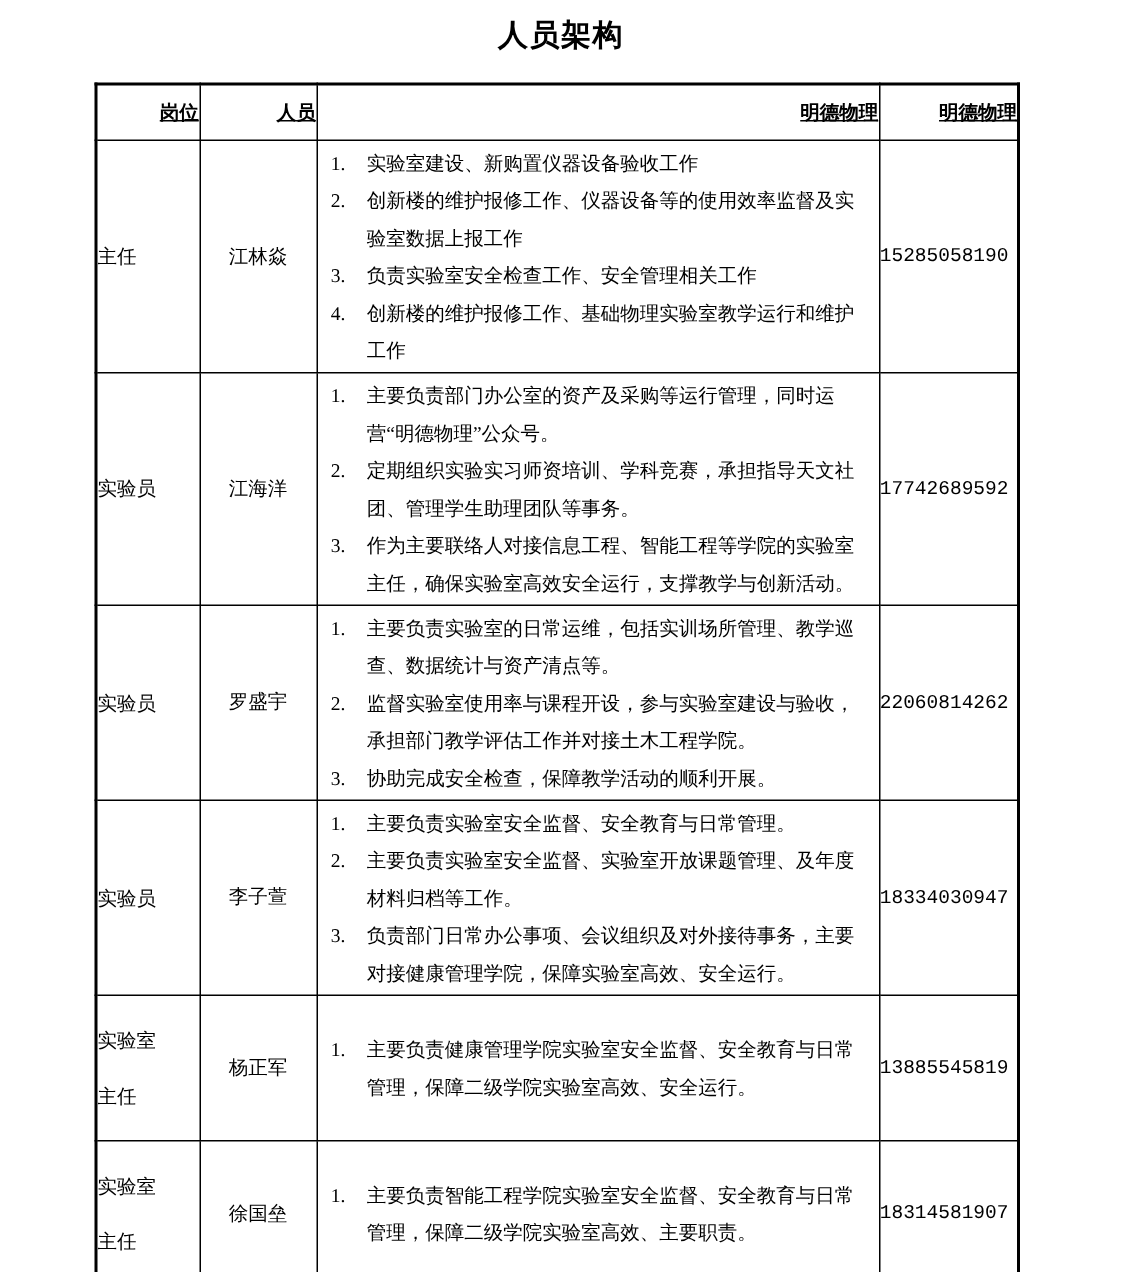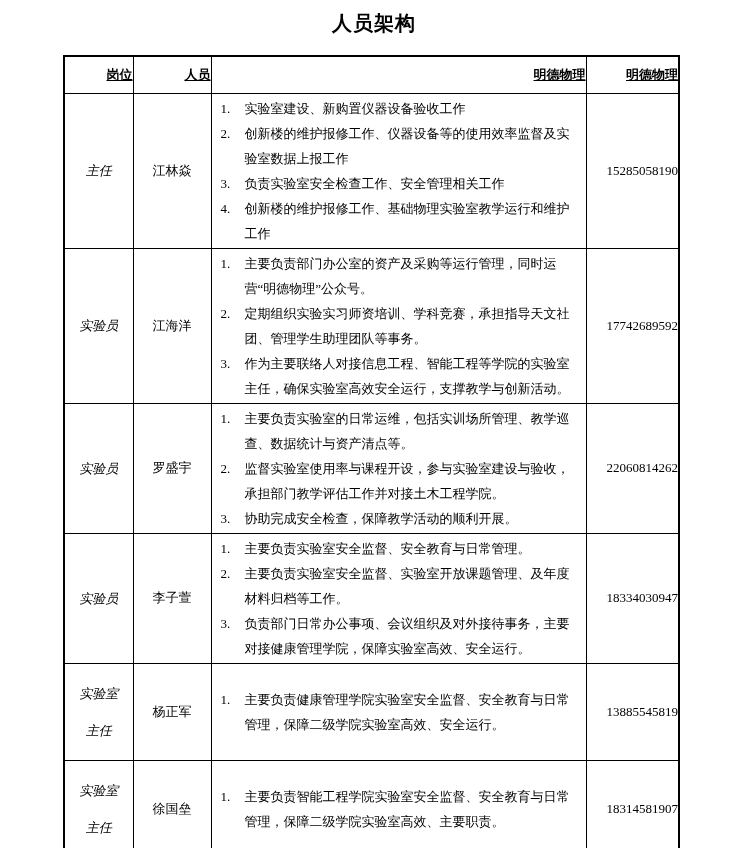--- a/index.html
+++ b/index.html
@@ -51,25 +51,24 @@
     text-decoration:underline;
   }
   
   .org-table tbody tr:nth-child(1){height:151px;}
   .org-table tbody tr:nth-child(2){height:154px;}
   .org-table tbody tr:nth-child(3){height:126px;}
   .org-table tbody tr:nth-child(4){height:125px;}
   .org-table tbody tr:nth-child(5){height:97px;}
   .org-table tbody tr:nth-child(6){height:98px;}
   td.cell-pos{
-    text-align:center;
+    text-align:left;
     vertical-align:middle;
     white-space:pre-line;
     line-height:37px;
-    font-style:italic;
   }
   td.cell-name{
     text-align:center;
     vertical-align:middle;
   }
   td.cell-duties{
     vertical-align:middle;
     padding:2px 10px 2px 0;
   }
   .duty-item{
@@ -77,22 +76,23 @@
     padding-left:33px;
     line-height:25px;
     text-align:left;
   }
   .duty-num{
     position:absolute;
     left:9px;
     top:0;
   }
   td.cell-contact{
-    text-align:right;
+    text-align:left;
     vertical-align:middle;
+    font-family:Liberation Mono, monospace;
   }
 </style>
 </head>
 <body>
 
 <div class="page">
   <h1 class="doc-title">人员架构</h1>
 
   <table class="org-table">
     <colgroup>

